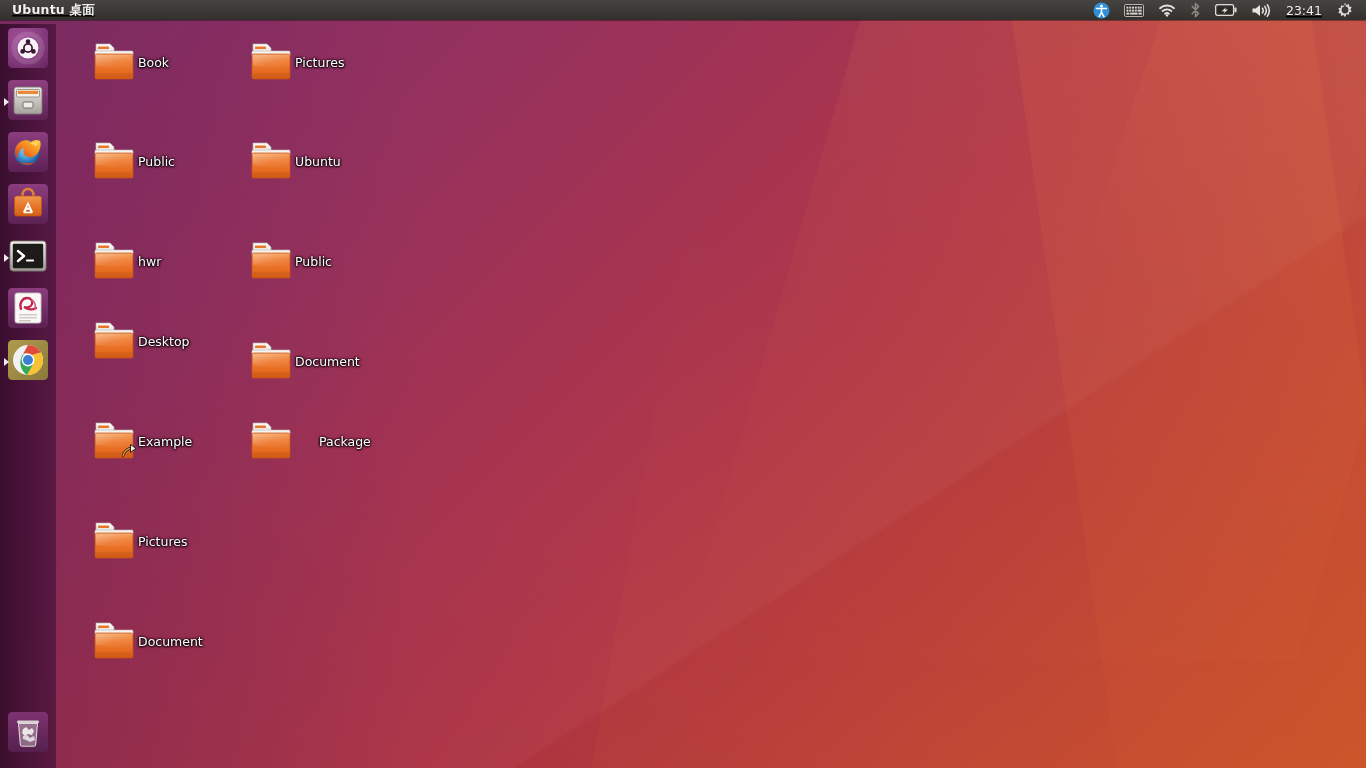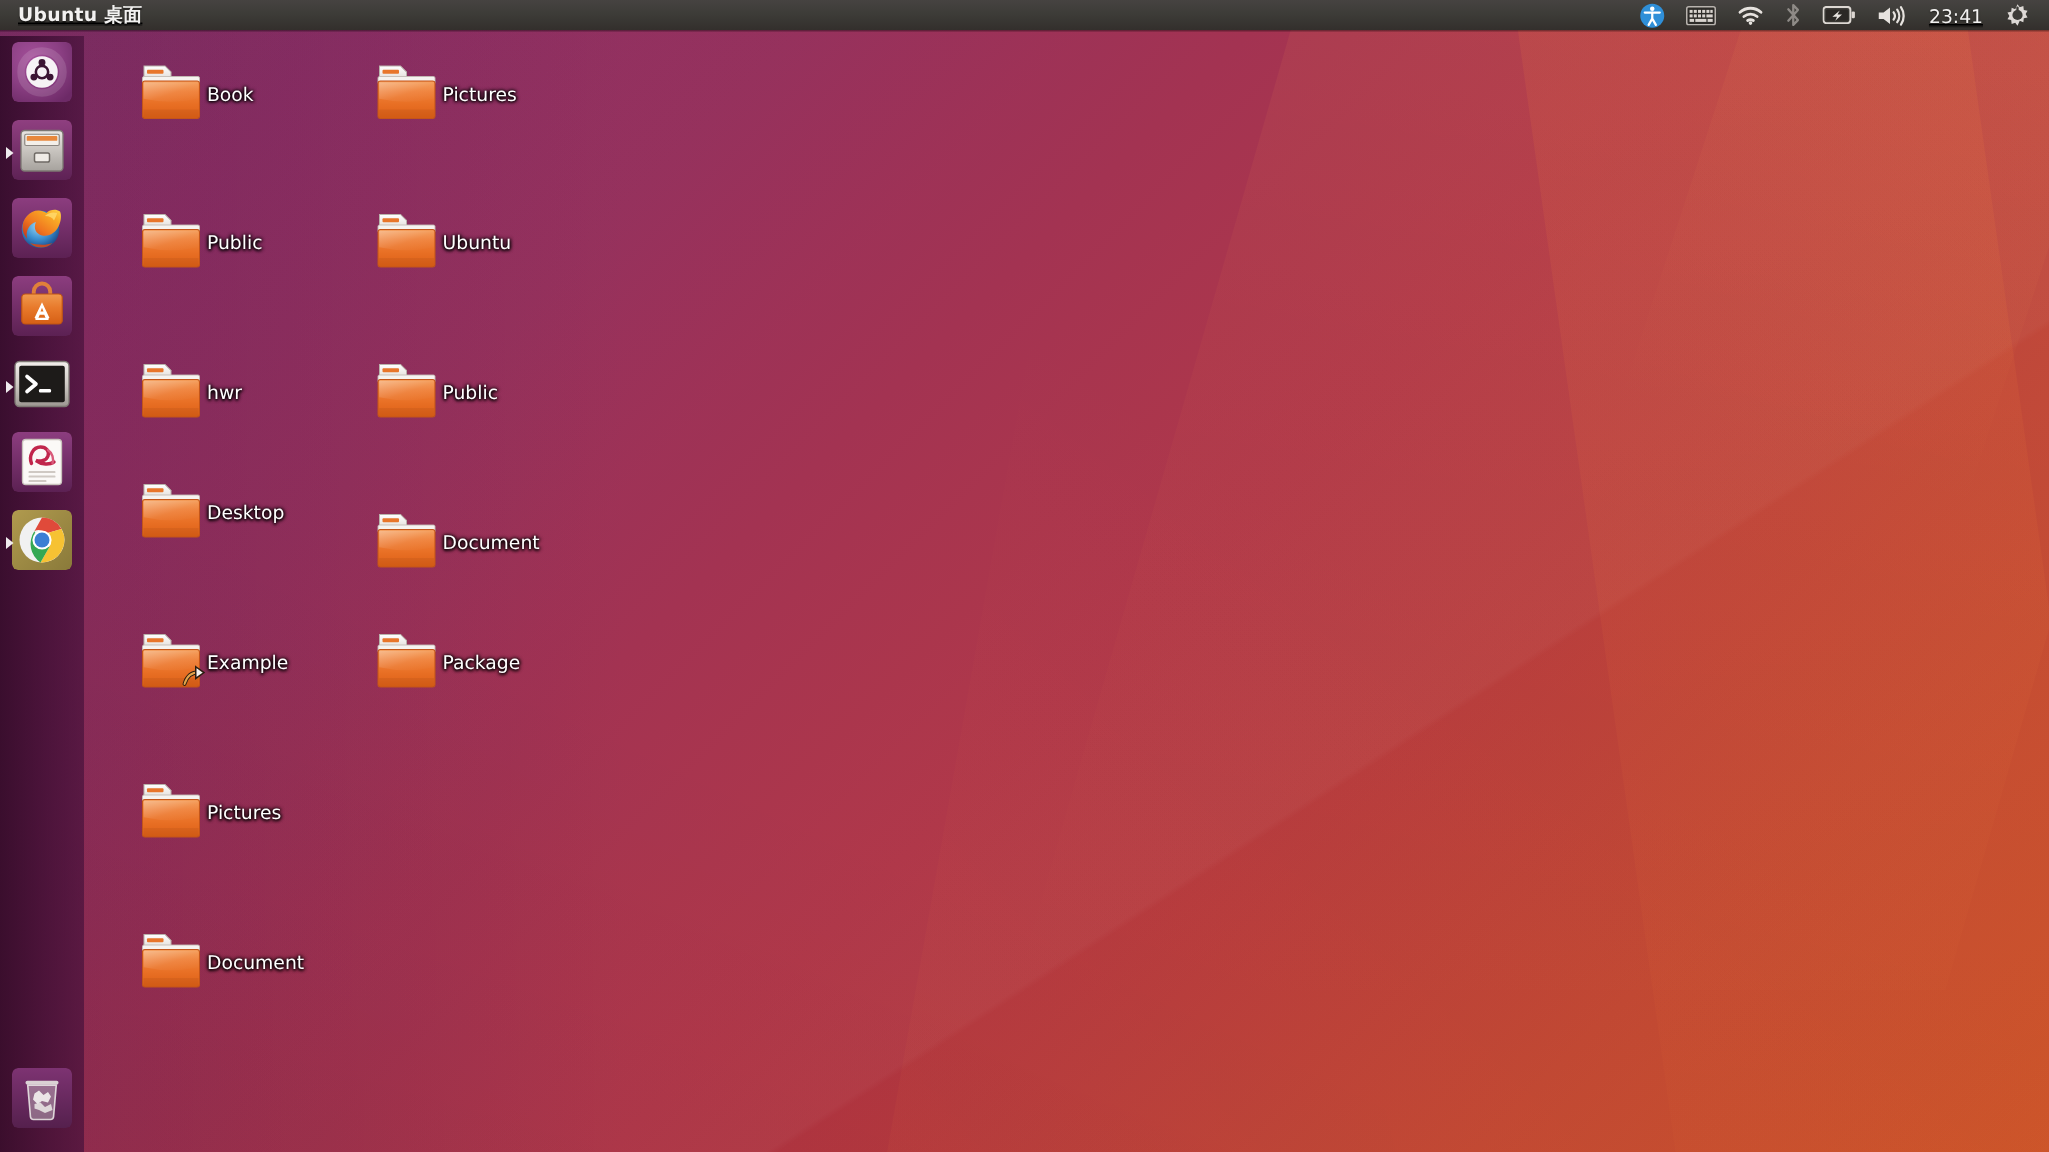--- a/index.html
+++ b/index.html
@@ -395,21 +395,21 @@
           <rect x="5" y="14" width="38" height="25" rx="1.6" fill="url(#fbody)" stroke="#c3551a" stroke-width="0.7"></rect>
           <path d="M5.8 14.8 h36.4 v11 q-18 4 -36.4 0 Z" fill="url(#fsheen)"></path>
           <rect x="5.6" y="33" width="36.8" height="5.6" fill="#000000" opacity="0.05"></rect>
         </svg><div class="link-badge"><svg width="16" height="16" viewBox="0 0 16 16" xmlns="http://www.w3.org/2000/svg">
             <path d="M2 13 C4 6 9 5 12.5 5.2" fill="none" stroke="#2b1d10" stroke-width="2.6" stroke-linecap="round"></path>
             <path d="M2 13 C4 6 9 5 12.5 5.2" fill="none" stroke="#e2a34a" stroke-width="1.3" stroke-linecap="round"></path>
             <path d="M9.5 1.5 L15 5.4 L9.5 9.3 Z" fill="#f2f0ee" stroke="#2b1d10" stroke-width="1"></path>
           </svg></div></div>
       <div class="desk-label">Example</div>
     </div>
-    <div class="desk-icon" style="left: 247px; top: 395px;">
+    <div class="desk-icon" style="left: 247px; top: 395px; gap: 24px;">
       <div class="folder-glyph"><svg width="48" height="42" viewBox="0 0 48 42" xmlns="http://www.w3.org/2000/svg">
           <defs>
             <linearGradient id="fbody" x1="0" y1="0" x2="0" y2="1">
               <stop offset="0%" stop-color="#f49a54"></stop>
               <stop offset="28%" stop-color="#ef8038"></stop>
               <stop offset="62%" stop-color="#e86f24"></stop>
               <stop offset="100%" stop-color="#dd5f16"></stop>
             </linearGradient>
             <linearGradient id="fsheen" x1="0" y1="0" x2="1" y2="1">
               <stop offset="0%" stop-color="#ffffff" stop-opacity="0.34"></stop>

